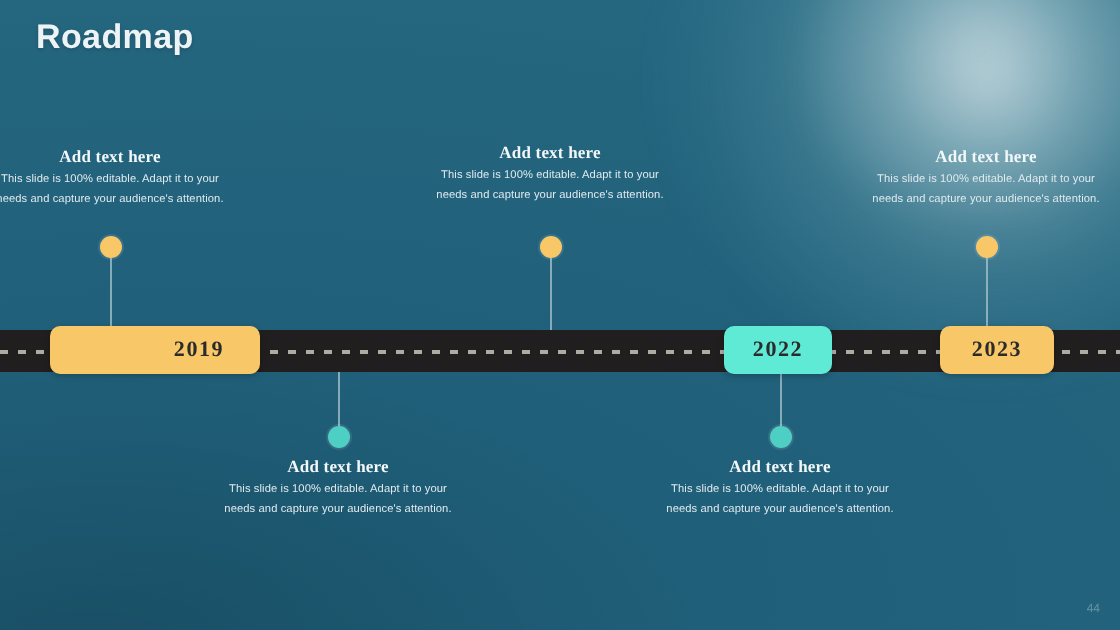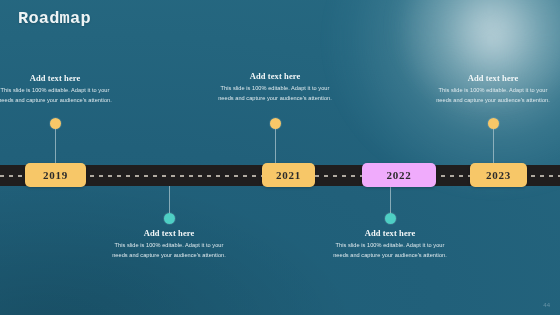--- a/index.html
+++ b/index.html
@@ -57,21 +57,21 @@
     inset: 0;
     background: radial-gradient(ellipse 90% 80% at 8% 105%,
         rgba(0,0,0,0.16) 0%, rgba(0,0,0,0.0) 62%);
   }
 
   
   #title {
     position: absolute;
     left: 18px;
     top: 9px;
-    font-family: Liberation Mono, monospace;
+    font-family: Liberation Sans, sans-serif;
     font-size: 17px;
     font-weight: 700;
     color: #eef4f5;
     letter-spacing: 0.2px;
     text-shadow: 0 1px 2px rgba(0,0,0,0.18);
   }
 
   
   #road {
     position: absolute;
@@ -172,44 +172,43 @@
   <div id="road">
     <div id="road-dash"></div>
   </div>
 
   <div class="text-block" style="left:-7px; top:73px;">
     <div class="tb-heading">Add text here</div>
     <div class="tb-body">This slide is 100% editable. Adapt it to your needs and capture your audience's attention.</div>
   </div>
   <div class="connector" style="left:55px; top:128px; height:37px;"></div>
   <div class="milestone-dot" style="left:50px; top:118px; background:#f7c768;"></div>
-  <div class="year-chip" style="left:25px; width:61px; background:#f7c768;">2019</div>
+  <div class="year-chip" style="left:25px; width:61px; background:#f7c768;padding-left:44px;">2019</div>
 
   <div class="connector" style="left:169px; top:186px; height:31px;"></div>
   <div class="milestone-dot" style="left:164px; top:213px; background:#4ecfc4;"></div>
   <div class="text-block" style="left:107px; top:228px;">
     <div class="tb-heading">Add text here</div>
     <div class="tb-body">This slide is 100% editable. Adapt it to your needs and capture your audience's attention.</div>
   </div>
 
   <div class="text-block" style="left:213px; top:71px;">
     <div class="tb-heading">Add text here</div>
     <div class="tb-body">This slide is 100% editable. Adapt it to your needs and capture your audience's attention.</div>
   </div>
   <div class="connector" style="left:275px; top:128px; height:37px;"></div>
   <div class="milestone-dot" style="left:270px; top:118px; background:#f7c768;"></div>
-  <div class="year-chip" style="left:262px; width:53px; background:#f7c768;">2021</div>
 
   <div class="connector" style="left:390px; top:186px; height:31px;"></div>
   <div class="milestone-dot" style="left:385px; top:213px; background:#4ecfc4;"></div>
   <div class="text-block" style="left:328px; top:228px;">
     <div class="tb-heading">Add text here</div>
     <div class="tb-body">This slide is 100% editable. Adapt it to your needs and capture your audience's attention.</div>
   </div>
-  <div class="year-chip" style="left:362px; width:74px; background:#f0abfc;">2022</div>
+  <div class="year-chip" style="left:362px; width:54px; background:#5eead4;">2022</div>
 
   <div class="text-block" style="left:431px; top:73px;">
     <div class="tb-heading">Add text here</div>
     <div class="tb-body">This slide is 100% editable. Adapt it to your needs and capture your audience's attention.</div>
   </div>
   <div class="connector" style="left:493px; top:128px; height:37px;"></div>
   <div class="milestone-dot" style="left:488px; top:118px; background:#f7c768;"></div>
   <div class="year-chip" style="left:470px; width:57px; background:#f7c768;">2023</div>
 
   <div id="page-number">44</div>

